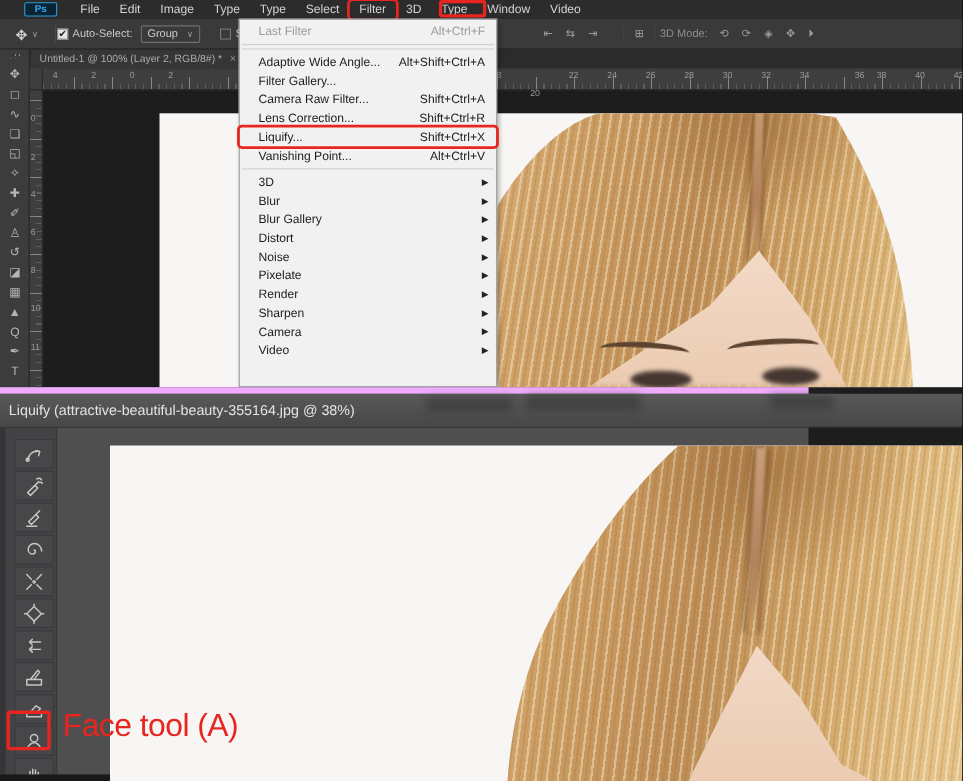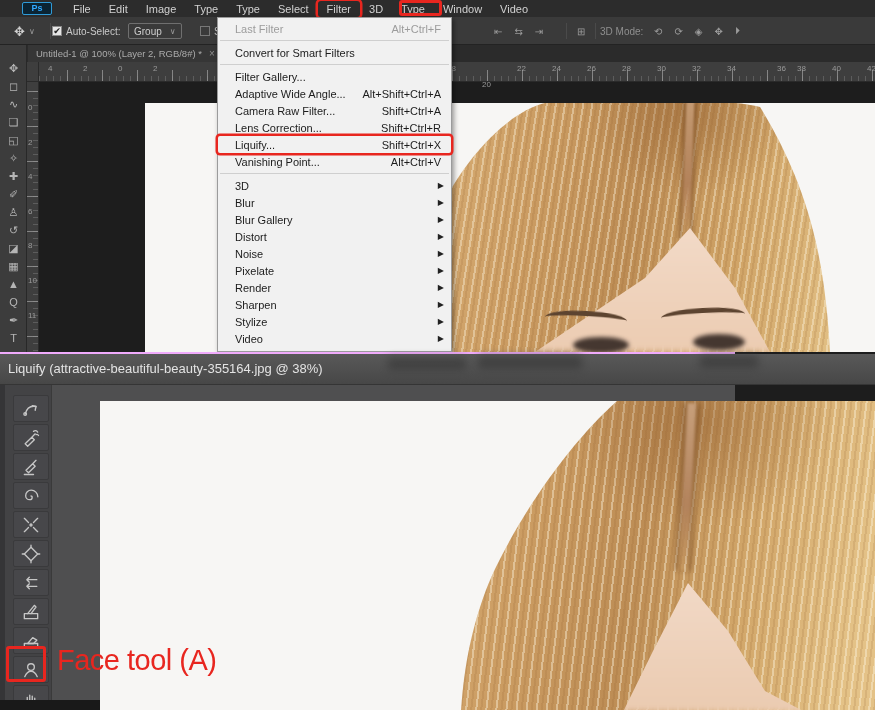--- a/index.html
+++ b/index.html
@@ -96,21 +96,21 @@
           font-size:11px;color:#1c1c1c;}
   .m-item .lbl{flex:1;white-space:nowrap;}
   .m-item .sc{color:#1c1c1c;white-space:nowrap;}
   .m-item.disabled .lbl,.m-item.disabled .sc{color:#9c9c9c;}
   .m-item .arr{position:absolute;right:7px;font-size:8px;color:#222;}
   .m-item.red-ring{box-shadow:0 0 0 2.5px #e8261f;border-radius:2px;gap:12px;}
   .m-sep{height:1px;background:#cfcfcf;margin:3px 2px;}
 
   
   .liquify{position:absolute;left:0;top:352px;width:735px;height:358px;z-index:10;background:#4f4f50;
-           border-top:2px solid #f0abfc;}
+           border-top:6px solid #f0abfc;}
   .lq-titlebar{position:absolute;left:0;top:0;width:875px;height:31px;
                background:linear-gradient(#595959,#474747);border-bottom:1px solid #353535;}
   .lq-title{position:absolute;left:8px;top:7px;font-size:13px;color:#e3e3e3;}
   .smudge{position:absolute;background:#3c3c3c;filter:blur(4px);opacity:.8;border-radius:3px;}
   .lq-toolbar{position:absolute;left:0;top:31px;width:52px;height:327px;background:#434345;
               border-right:1px solid #3a3a3a;border-left:5px solid #353537;}
   .lq-tool{position:absolute;left:8px;width:36px;height:27px;background:#47474a;border:1px solid #3a3a3c;
            border-radius:2px;display:flex;align-items:center;justify-content:center;}
   .lq-tool svg{width:20px;height:20px;stroke:#c6c6c6;fill:none;stroke-width:1.6;stroke-linecap:round;stroke-linejoin:round;}
   .lq-preview{position:absolute;left:100px;top:47px;width:775px;height:311px;background:#f7f6f4;overflow:hidden;}
@@ -319,30 +319,27 @@
       <div class="eye right"></div>
     </div>
   </div>
 
   <div class="menu-panel" id="filter-menu">
       <div class="m-item disabled">
         <span class="lbl">Last Filter</span>
         <span class="sc">Alt+Ctrl+F</span>
       </div>
       <div class="m-sep"></div>
-      <div class="m-item">
-        <span class="lbl">Convert for Smart Filters</span>
-      </div>
       <div class="m-sep"></div>
-      <div class="m-item">
-        <span class="lbl">Filter Gallery...</span>
-      </div>
       <div class="m-item">
         <span class="lbl">Adaptive Wide Angle...</span>
         <span class="sc">Alt+Shift+Ctrl+A</span>
+      </div>
+      <div class="m-item">
+        <span class="lbl">Filter Gallery...</span>
       </div>
       <div class="m-item">
         <span class="lbl">Camera Raw Filter...</span>
         <span class="sc">Shift+Ctrl+A</span>
       </div>
       <div class="m-item">
         <span class="lbl">Lens Correction...</span>
         <span class="sc">Shift+Ctrl+R</span>
       </div>
       <div class="m-item red-ring">
@@ -380,21 +377,21 @@
       </div>
       <div class="m-item">
         <span class="lbl">Render</span>
         <span class="arr">▶</span>
       </div>
       <div class="m-item">
         <span class="lbl">Sharpen</span>
         <span class="arr">▶</span>
       </div>
       <div class="m-item">
-        <span class="lbl">Stylize</span>
+        <span class="lbl">Camera</span>
         <span class="arr">▶</span>
       </div>
       <div class="m-item">
         <span class="lbl">Video</span>
         <span class="arr">▶</span>
       </div>
     </div>
 
   <div class="red-box" style="left:399px;top:0;width:43px;height:16px;z-index:6"></div>
 

